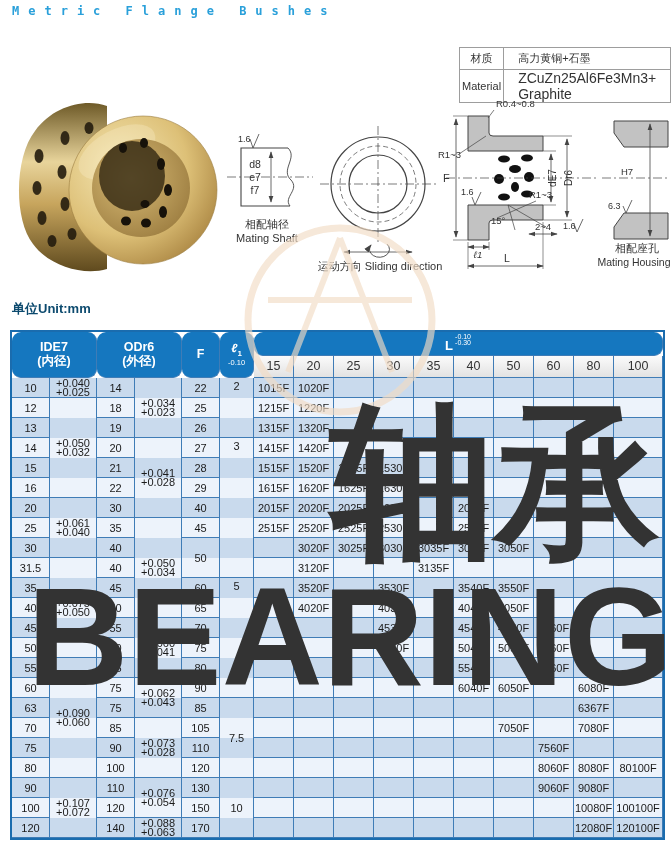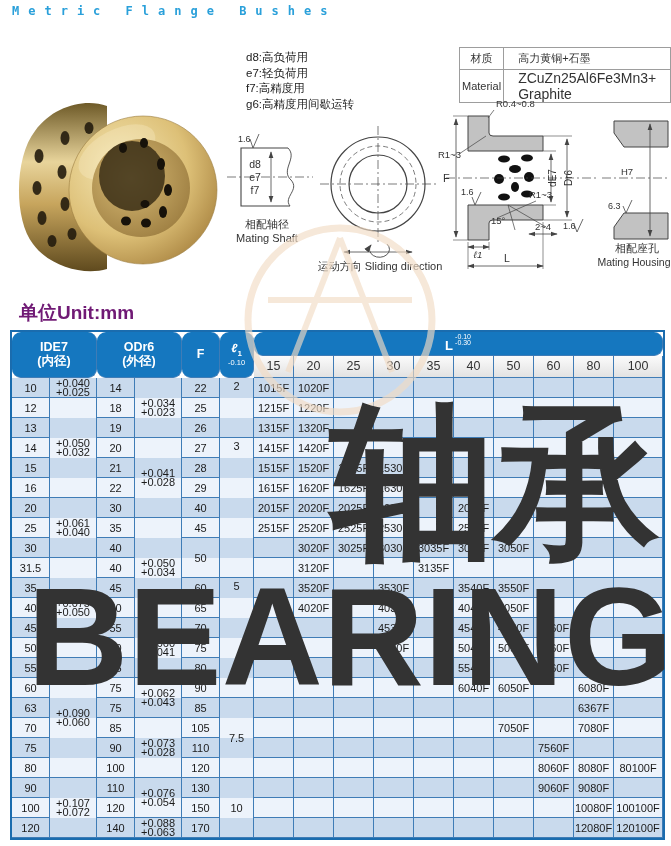--- a/index.html
+++ b/index.html
@@ -15,21 +15,21 @@
        font-size:11px;color:#333;background:#fff;}
   .mat td{border:1px solid #9d9d9d;height:21px;padding:0 14px;}
   .mat td.lbl{width:46px;text-align:center;padding:0 2px;}
   .mat td.val2{font-size:14px;}
   
   .draw{position:absolute;left:0;top:0;pointer-events:none;}
   svg text{font-family:"Liberation Sans",sans-serif;fill:#333;}
   
   .photo{position:absolute;left:5px;top:86px;pointer-events:none;}
   
-  .unit{position:absolute;left:19px;top:300px;font-size:19px;font-weight:bold;color:#701a75;}
+  .unit{position:absolute;left:12px;top:300px;font-size:13px;font-weight:bold;color:#0c4a6e;}
   
   table.spec{position:absolute;left:10px;top:330px;width:651px;border-collapse:separate;
              border-spacing:0;table-layout:fixed;border:2px solid #1a6cae;}
   .spec th,.spec td{box-sizing:border-box;border-right:1px solid #3f7cb6;border-bottom:1px solid #3f7cb6;
              padding:0;text-align:center;vertical-align:middle;overflow:hidden;white-space:nowrap;}
   .spec thead th{background:#1577bf;color:#fff;font-size:12.5px;font-weight:bold;line-height:1.1;}
   .spec thead tr.r1 th{height:24px;border-radius:9px;}
   .spec th.subh{height:22px;background:linear-gradient(#fbfbfb,#e2e2e2);color:#333;
              font-weight:normal;font-size:12.5px;}
   .spec tbody td{height:20px;font-size:11px;color:#1b1b1b;}
@@ -98,26 +98,20 @@
         <ellipse cx="141" cy="137" rx="5" ry="4.5"></ellipse>
       <ellipse cx="121" cy="135" rx="5" ry="4.5"></ellipse>
         <ellipse cx="163" cy="104" rx="4" ry="6"></ellipse>
       <ellipse cx="156" cy="78" rx="4" ry="6"></ellipse>
         <ellipse cx="140" cy="118" rx="4.5" ry="4"></ellipse>
       <ellipse cx="118" cy="62" rx="4" ry="5"></ellipse>
         <ellipse cx="139" cy="57" rx="4" ry="5"></ellipse>
     </g>
   </svg>
 
-  <div class="notes">
-    <div>d8:高负荷用</div>
-    <div>e7:轻负荷用</div>
-    <div>f7:高精度用</div>
-    <div>g6:高精度用间歇运转</div>
-  </div>
 
   <table class="mat">
     <tbody>
         <tr>
       <td class="lbl">材质</td>
       <td>高力黄铜+石墨</td>
     </tr>
     <tr>
       <td class="lbl">Material</td>
       <td class="val2">ZCuZn25Al6Fe3Mn3+ Graphite</td>

